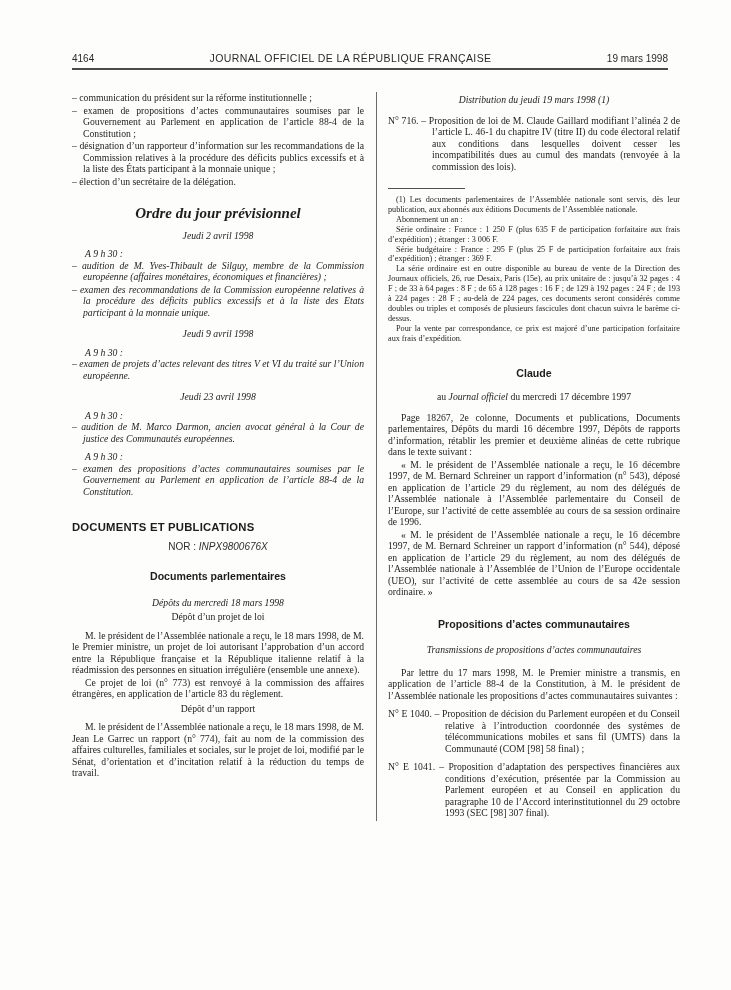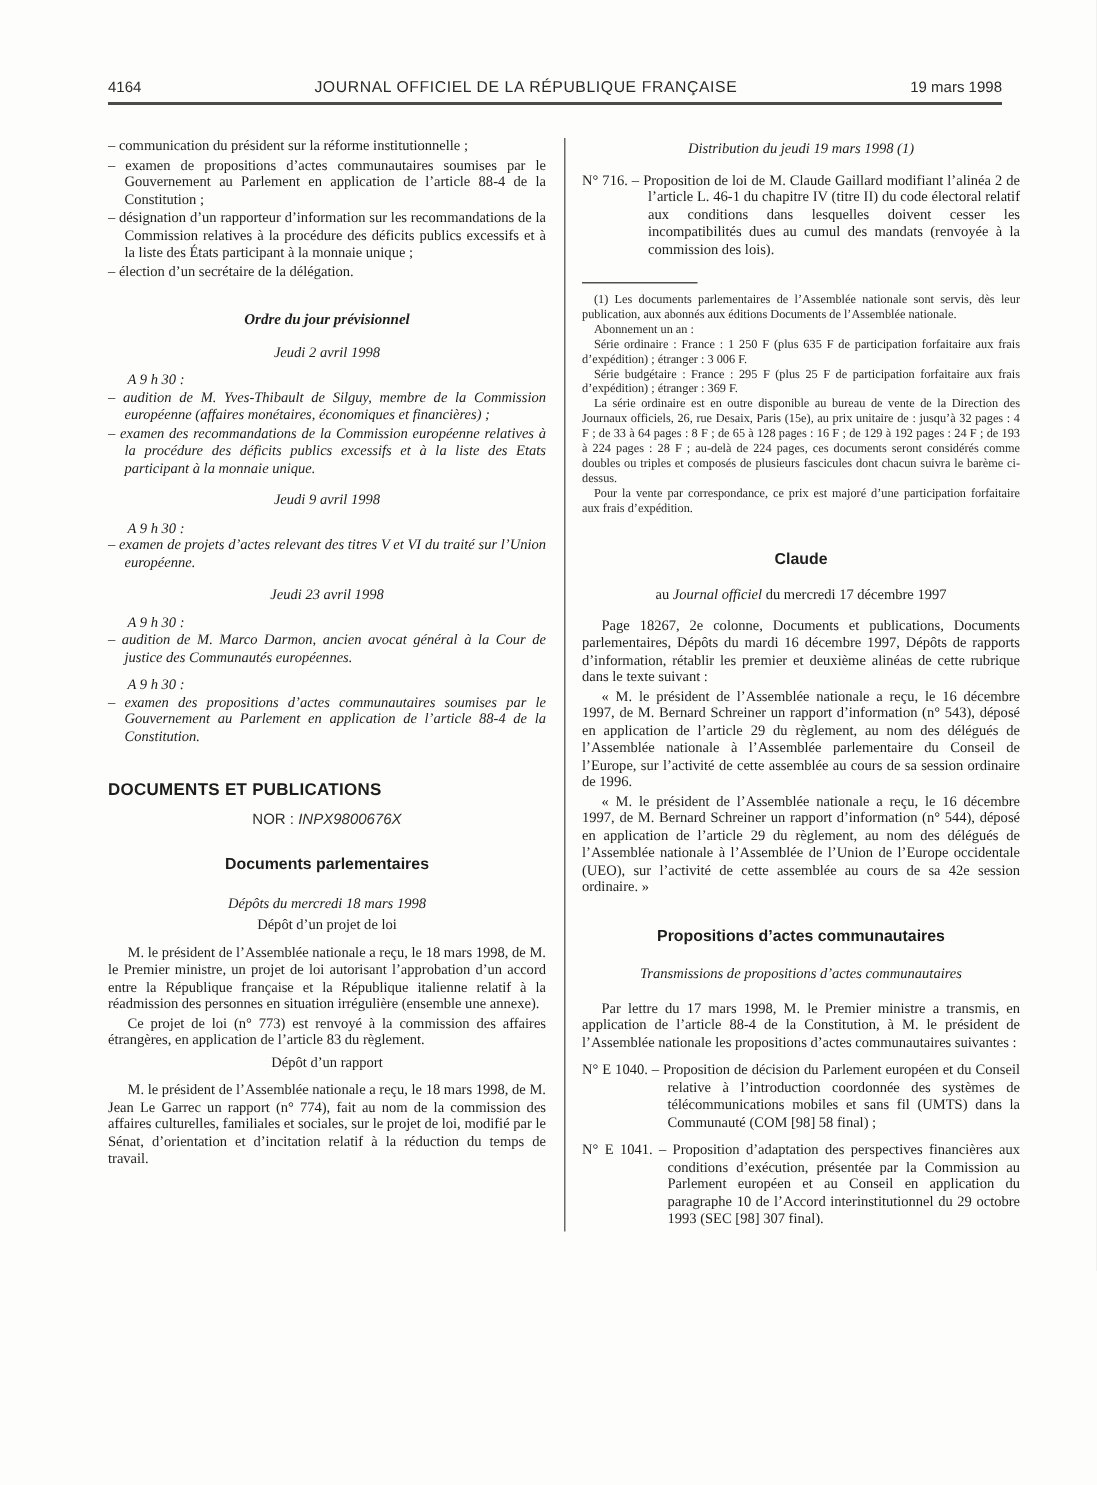--- a/index.html
+++ b/index.html
@@ -25,21 +25,21 @@
   
   .cols{display:flex;width:608px;margin-top:22px;}
   .col{width:292px;text-align:justify;font-size:9.7px;line-height:11.5px;}
   .col-divider{width:1px;background:#6a6a66;margin:0 11px 0 12px;}
   p{margin:0;}
   .para{text-indent:13px;margin-bottom:1px;}
   .dash-item{padding-left:11px;text-indent:-11px;margin-bottom:1px;}
   .it{font-style:italic;}
   .time-line{font-style:italic;text-indent:13px;text-align:left;margin-top:7px;}
   .date-line{font-style:italic;text-align:center;margin-top:10px;margin-bottom:7px;}
-  .h-ordre{font-weight:bold;font-style:italic;text-align:center;font-size:10px;margin-top:21px;}
+  .h-ordre{font-weight:bold;font-style:italic;text-align:center;font-size:15px;margin-top:21px;}
   .h-main{font-family:"Liberation Sans", sans-serif;font-weight:bold;font-size:11.3px;margin-top:25px;letter-spacing:.2px;}
   .nor-line{text-align:center;font-size:10px;margin-top:7px;font-family:"Liberation Sans", sans-serif;color:#2e2e2e;}
   .nor-line .code{font-style:italic;}
   .h-sub{font-family:"Liberation Sans", sans-serif;font-weight:bold;font-size:10.6px;text-align:center;margin-top:19px;}
   .h-italic-c{font-style:italic;text-align:center;margin-top:14px;}
   .h-roman-c{text-align:center;margin-top:3px;margin-bottom:7px;}
   .num-entry{padding-left:44px;text-indent:-44px;margin-top:9px;margin-bottom:2px;}
   .numE-entry{padding-left:57px;text-indent:-57px;margin-top:7px;margin-bottom:2px;}
   
   .footnote-rule{width:77px;border-top:1px solid #50504e;margin:16px 0 6px 0;}

